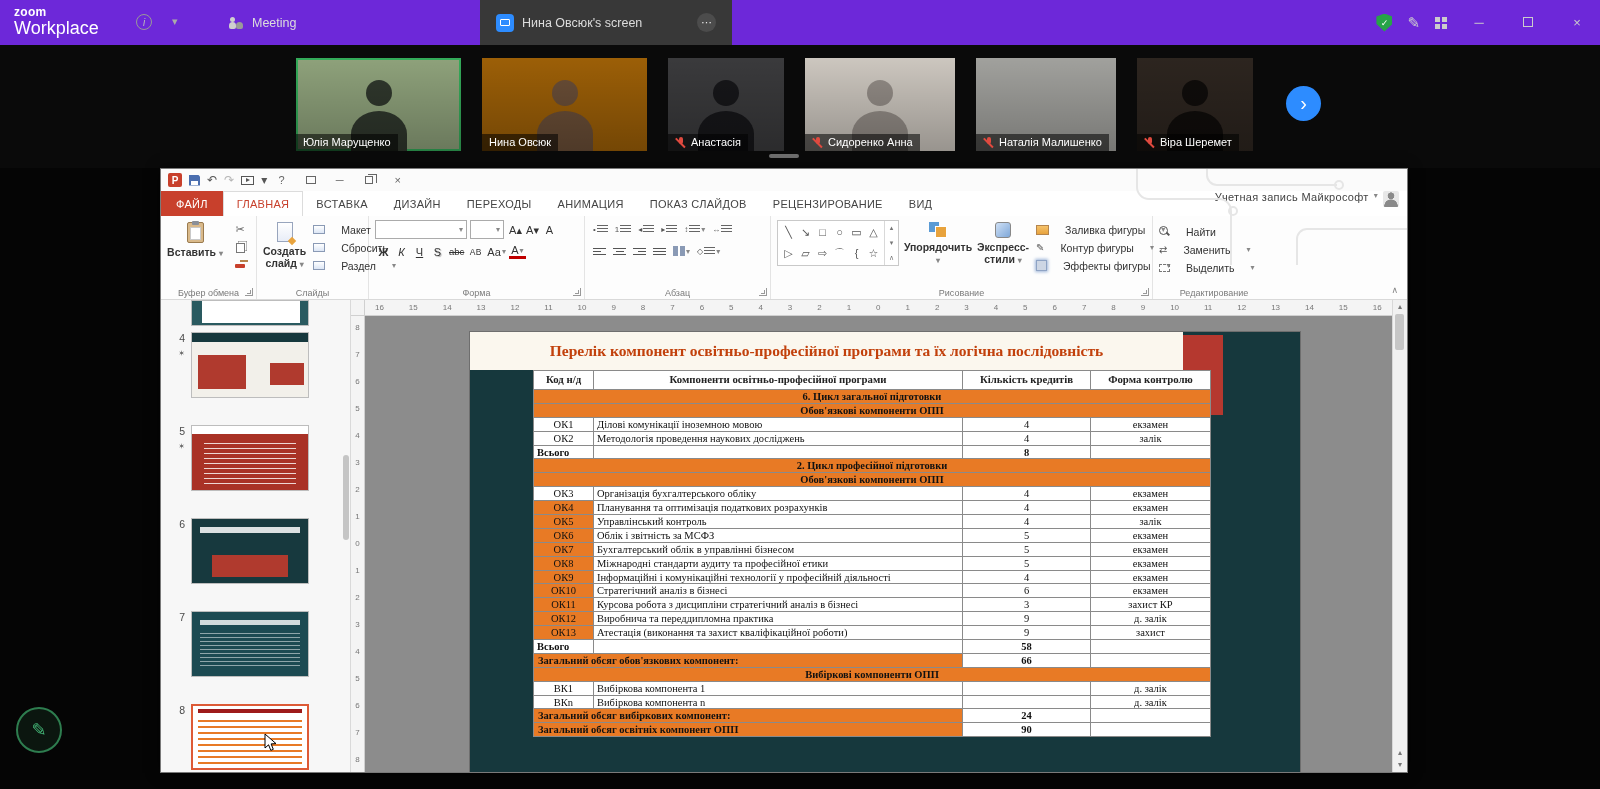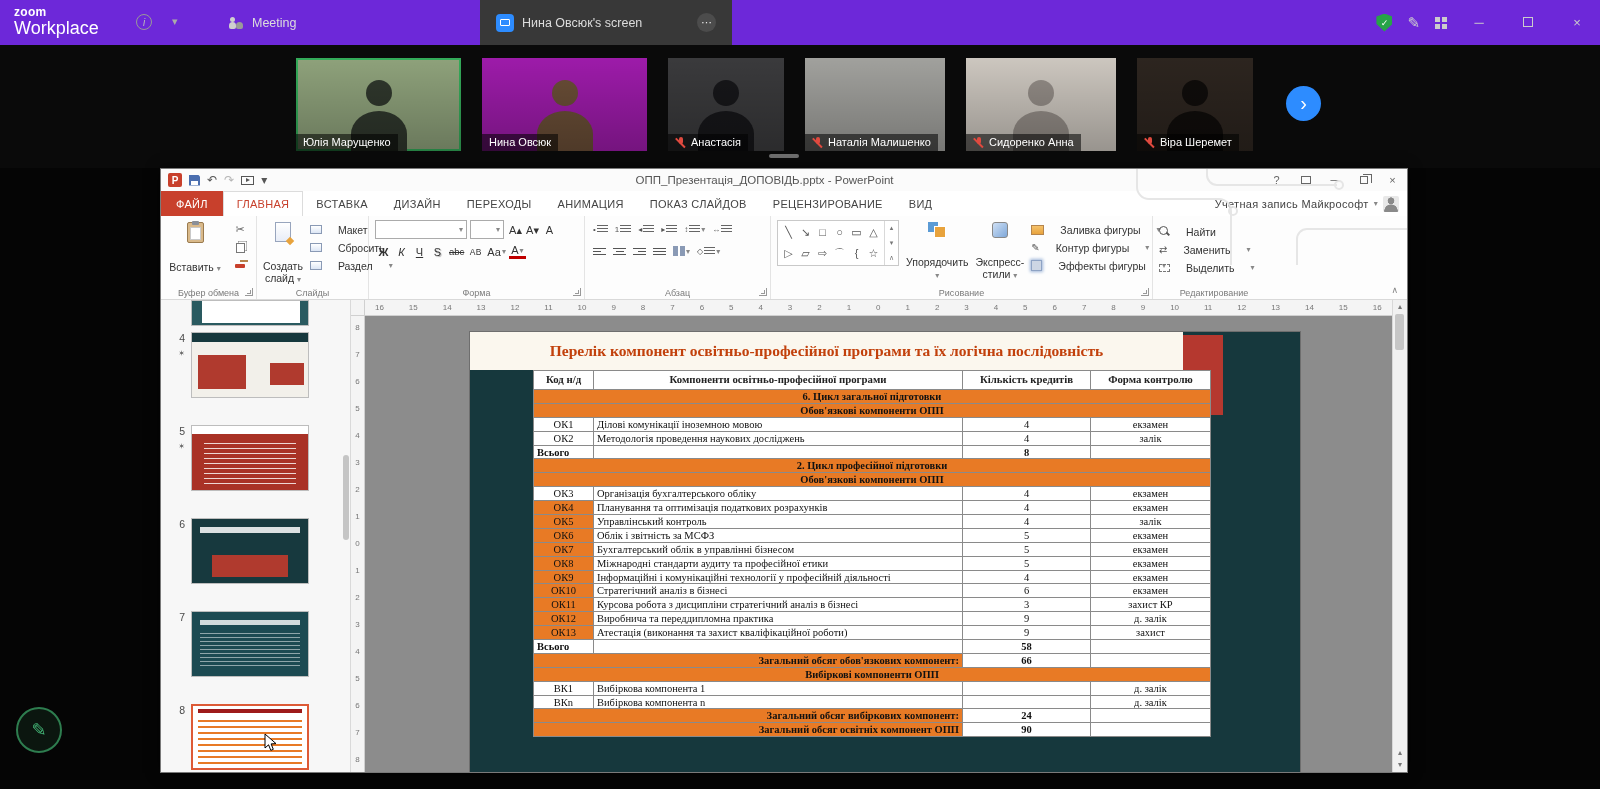--- a/index.html
+++ b/index.html
@@ -71,33 +71,33 @@
   .pp-ctrl { display:flex; align-items:center; }
   .pp-ctrl > span { width:29px; text-align:center; color:#666; font-size:11px; }
   .ic-ribbondisp { display:inline-block; width:10px; height:8px; border:1px solid #666; }
   .ic-restore { display:inline-block; width:8px; height:8px; border:1px solid #666; position:relative; }
   .ic-restore::before { content:""; position:absolute; left:2px; top:-3px; width:8px; height:8px; border-top:1px solid #666; border-right:1px solid #666; }
 
   .pp-tabs { position:relative; height:25px; background:#FFF; display:flex; align-items:stretch; font-size:11px; letter-spacing:.3px; }
   .pp-tab { padding:0 13px; color:#444; display:flex; align-items:center; }
   .pp-tab.file { background:#C8402C; color:#fff; padding:0 15px; }
   .pp-tab.active { color:#C8402C; background:#fff; border:1px solid #DCDCDC; border-bottom:none; position:relative; z-index:2; }
-  .account-wrap { position:absolute; right:8px; top:0; height:25px; display:flex; align-items:center; gap:5px; color:#444; font-size:11px; }
+  .account-wrap { position:absolute; right:8px; top:0; height:25px; display:flex; gap:5px; color:#444; font-size:11px; }
   .avatar-ic { width:16px; height:16px; border-radius:2px; background:
       radial-gradient(circle at 50% 30%, #8a8a8a 3.2px, transparent 3.6px),
       radial-gradient(circle at 50% 95%, #8a8a8a 6.5px, transparent 7px), #e8e8e8; }
   .crt { color:#888; font-size:8px; }
 
   .pp-ribbon { position:relative; height:84px; background:#FDFDFD; border-bottom:1px solid #D9D9D9; display:flex; align-items:stretch; }
   .grp { position:relative; padding:4px 6px 14px; border-right:1px solid #E4E4E4; flex:none; }
   .grp-row { display:flex; gap:7px; align-items:flex-start; height:100%; }
   .grp-label { position:absolute; left:0; right:0; bottom:1px; text-align:center; font-size:9px; color:#7a7a7a; white-space:nowrap; }
   .launcher { position:absolute; right:3px; bottom:3px; width:8px; height:8px; border-right:1px solid #999; border-bottom:1px solid #999; }
   .launcher::before { content:""; position:absolute; right:1px; bottom:1px; width:3px; height:3px; border-right:1px solid #999; border-bottom:1px solid #999; }
-  .bigbtn { display:flex; flex-direction:column; align-items:center; gap:18px; font-size:10.5px; color:#333; width:56px; text-align:center; line-height:1.15; padding-top:2px; }
+  .bigbtn { display:flex; flex-direction:column; align-items:center; gap:3px; font-size:10.5px; color:#333; width:56px; text-align:center; line-height:1.15; padding-top:2px;font-weight:bold; }
   .bigbtn.w62 { width:64px; }
   .mini-col { display:flex; flex-direction:column; gap:3px; padding-top:2px; }
   .mini-btn { width:20px; height:15px; font-size:10px; color:#555; padding:0; display:grid; place-items:center; }
   .mini-row { display:flex; align-items:center; gap:16px; font-size:10.5px; color:#333; height:15px; white-space:nowrap; padding:0; }
   .mini-ic { width:12px; height:9px; border:1px solid #8a9ab5; background:linear-gradient(#fff,#dce6f5); flex:none; }
 
   .ic-clipboard { width:17px; height:21px; background:#D9B98A; border:1px solid #9a7b4f; border-radius:2px; position:relative; }
   .ic-clipboard::before { content:""; position:absolute; left:2px; top:4px; right:2px; bottom:2px; background:#fff; border:1px solid #c9c9c9; }
   .ic-clipboard::after { content:""; position:absolute; top:-2px; left:4px; width:7px; height:4px; background:#8a8f98; border-radius:1px; }
   .g-sc { color:#666; font-size:11px; }
@@ -179,21 +179,21 @@
   .vruler { position:absolute; left:0; top:16px; bottom:0; width:14px; background:#F4F4F4; border-right:1px solid #D0D0D0; display:flex; flex-direction:column; justify-content:space-between; align-items:center; padding:8px 0; z-index:2; }
   .rn { font-size:8px; color:#777; line-height:1; }
   .slide { position:absolute; left:119px; top:32px; width:830px; height:560px; background:#16383D; box-shadow:0 0 0 1px #6e6e6e; }
   .band { position:absolute; left:0; top:0; width:713px; height:38px; background:#FBF7EE; display:flex; align-items:center; justify-content:center; }
   .slide-title { font-family:"Liberation Serif", serif; font-weight:bold; font-size:15.5px; color:#c2410c; text-align:center; padding:0 6px; }
   .redrect { position:absolute; left:713px; top:3px; width:40px; height:80px; background:#B5382F; }
   .stable { position:absolute; left:63px; top:38px; border-collapse:collapse; table-layout:fixed; background:#fff; font-family:"Liberation Serif", serif; font-size:10.5px; color:#111; }
   .stable td, .stable th { border:1px solid #8a8a8a; padding:0 3px; height:13.9px; line-height:1.05; overflow:hidden; white-space:nowrap; }
   .stable th { font-weight:bold; text-align:center; height:19px; font-size:10.8px; color:#222; }
   .stable td.sec { background:#E87A25; text-align:center; font-weight:bold; }
-  .stable td.sec.sum { text-align:right; padding-left:4px; }
+  .stable td.sec.sum { text-align:left; padding-left:4px; }
   .stable td.code { text-align:center; }
   .stable td.code.hl { background:#E87A25; }
   .stable td.cr, .stable td.ct { text-align:center; }
   .stable td.tot { font-weight:bold; }
   .vscroll { position:absolute; right:0; top:0; bottom:0; width:15px; background:#F1F1F1; border-left:1px solid #D8D8D8; z-index:4; }
   .vs-up { position:absolute; top:2px; left:0; right:0; text-align:center; font-size:8px; color:#777; }
   .vs-thumb { position:absolute; top:14px; left:2px; width:9px; height:36px; background:#C6C6C6; border-radius:2px; }
   .vs-nav { position:absolute; bottom:3px; left:0; right:0; display:flex; flex-direction:column; align-items:center; gap:3px; font-size:8px; color:#777; }
 
   
@@ -243,62 +243,62 @@
     <div class="tiles">
         <div class="tile active" style="width: 165px; background: rgb(147, 167, 127);">
           <div class="sil">
             <i class="sil-h" style="background: rgb(49, 57, 46);"></i>
             <i class="sil-b" style="background: rgb(49, 57, 46);"></i>
           </div>
           <div class="name-tag">
             <span class="pname">Юлія Марущенко</span>
           </div>
         </div>
-        <div class="tile" style="width: 165px; background: #a21caf;">
+        <div class="tile" style="width: 165px; background: #a16207;">
           <div class="sil">
             <i class="sil-h" style="background: rgb(109, 80, 56);"></i>
             <i class="sil-b" style="background: rgb(109, 80, 56);"></i>
           </div>
           <div class="name-tag">
             <span class="pname">Нина Овсюк</span>
           </div>
         </div>
         <div class="tile" style="width: 116px; background: rgb(60, 60, 62);">
           <div class="sil">
             <i class="sil-h" style="background: rgb(23, 23, 26);"></i>
             <i class="sil-b" style="background: rgb(23, 23, 26);"></i>
           </div>
           <div class="name-tag">
             <span class="mic-off">
               <i class="mb"></i>
               <i class="ms"></i>
             </span>
             <span class="pname">Анастасія</span>
+          </div>
+        </div>
+        <div class="tile" style="width: 150px; background: rgb(211, 205, 197);">
+          <div class="sil">
+            <i class="sil-h" style="background: rgb(151, 144, 138);"></i>
+            <i class="sil-b" style="background: rgb(151, 144, 138);"></i>
+          </div>
+          <div class="name-tag">
+            <span class="mic-off">
+              <i class="mb"></i>
+              <i class="ms"></i>
+            </span>
+            <span class="pname">Сидоренко Анна</span>
           </div>
         </div>
         <div class="tile" style="width: 140px; background: rgb(166, 166, 162);">
           <div class="name-tag">
             <span class="mic-off">
               <i class="mb"></i>
               <i class="ms"></i>
             </span>
             <span class="pname">Наталія Малишенко</span>
-          </div>
-        </div>
-        <div class="tile" style="width: 150px; background: rgb(211, 205, 197);">
-          <div class="sil">
-            <i class="sil-h" style="background: rgb(151, 144, 138);"></i>
-            <i class="sil-b" style="background: rgb(151, 144, 138);"></i>
-          </div>
-          <div class="name-tag">
-            <span class="mic-off">
-              <i class="mb"></i>
-              <i class="ms"></i>
-            </span>
-            <span class="pname">Сидоренко Анна</span>
           </div>
         </div>
         <div class="tile" style="width: 116px; background: rgb(46, 38, 32);">
           <div class="sil">
             <i class="sil-h" style="background: rgb(16, 13, 11);"></i>
             <i class="sil-b" style="background: rgb(16, 13, 11);"></i>
           </div>
           <div class="name-tag">
             <span class="mic-off">
               <i class="mb"></i>
@@ -325,21 +325,20 @@
 
     <div class="pp-titlebar">
       <div class="qa">
         <span class="pp-logo">P</span>
         <span class="ic-save"></span>
         <span class="qa-g">↶</span>
         <span class="qa-g dim">↷</span>
         <span class="ic-show"></span>
         <span class="qa-g">▾</span>
       </div>
-      <div class="pp-title">ОПП_Презентація_ДОПОВІДЬ.pptx - PowerPoint</div>
       <div class="pp-ctrl">
         <span>?</span>
         <span><i class="ic-ribbondisp"></i></span>
         <span>─</span>
         <span><i class="ic-restore"></i></span>
         <span>×</span>
       </div>
     </div>
 
     <div class="pp-tabs">

